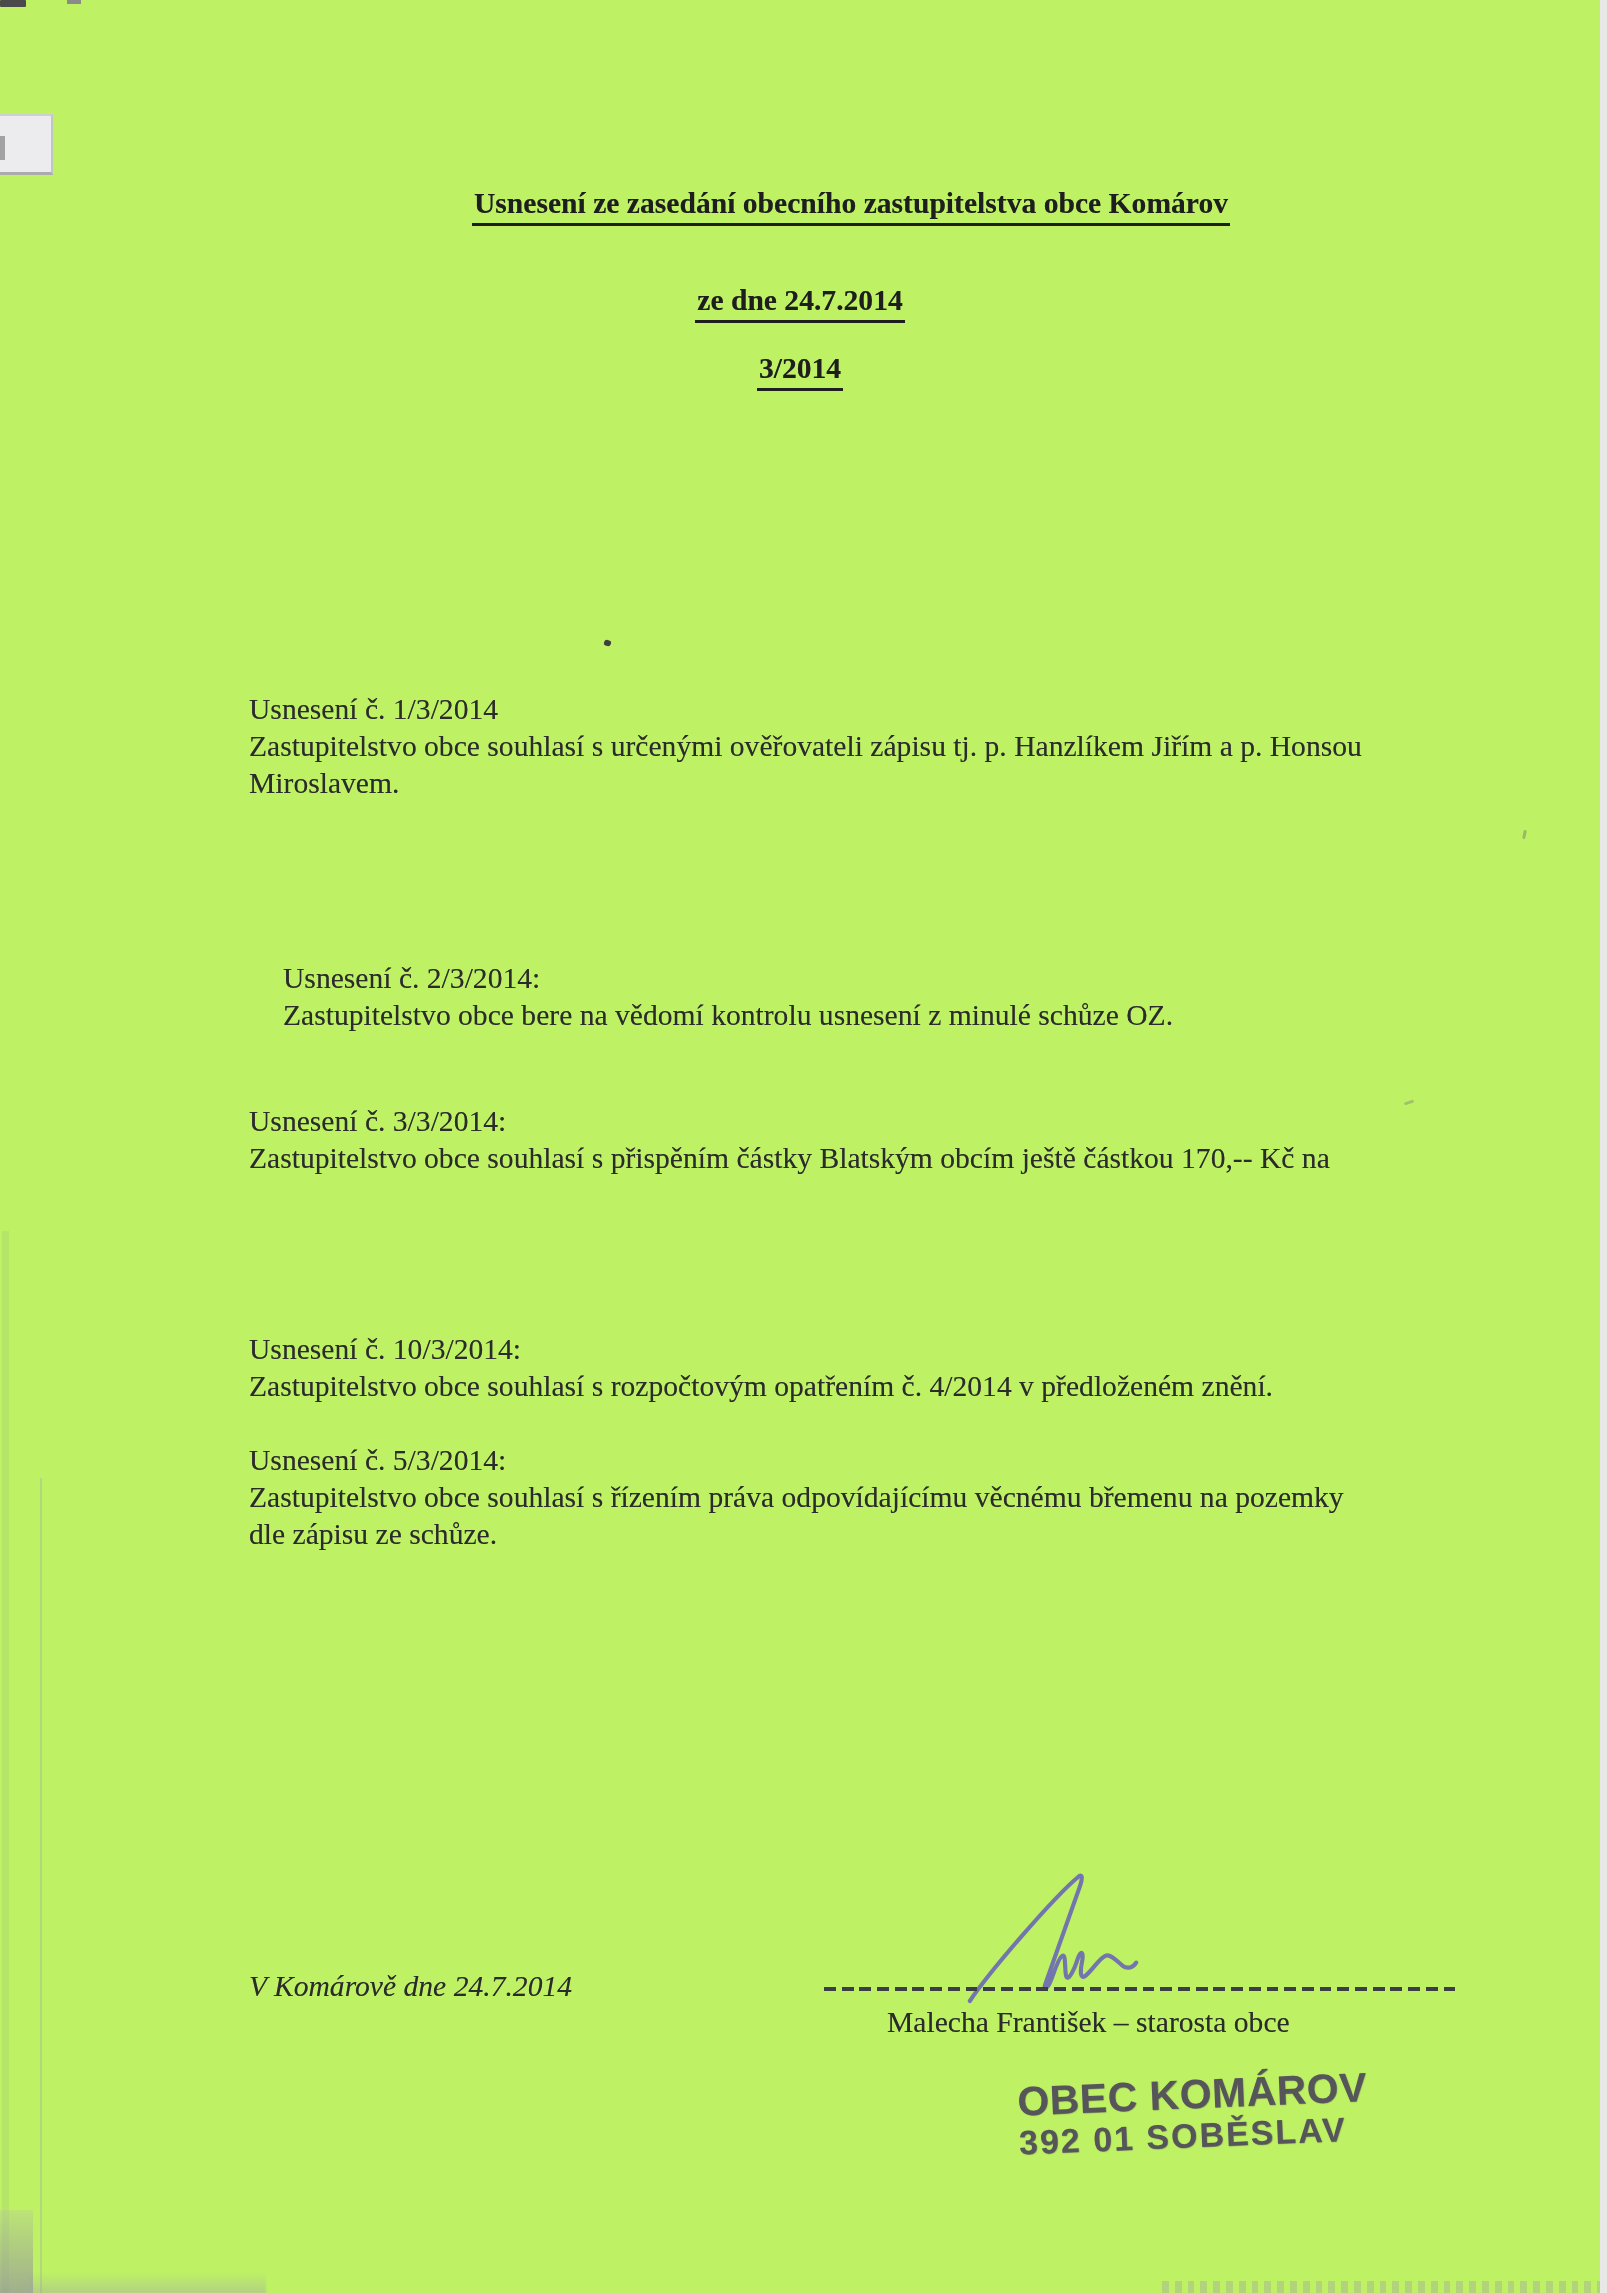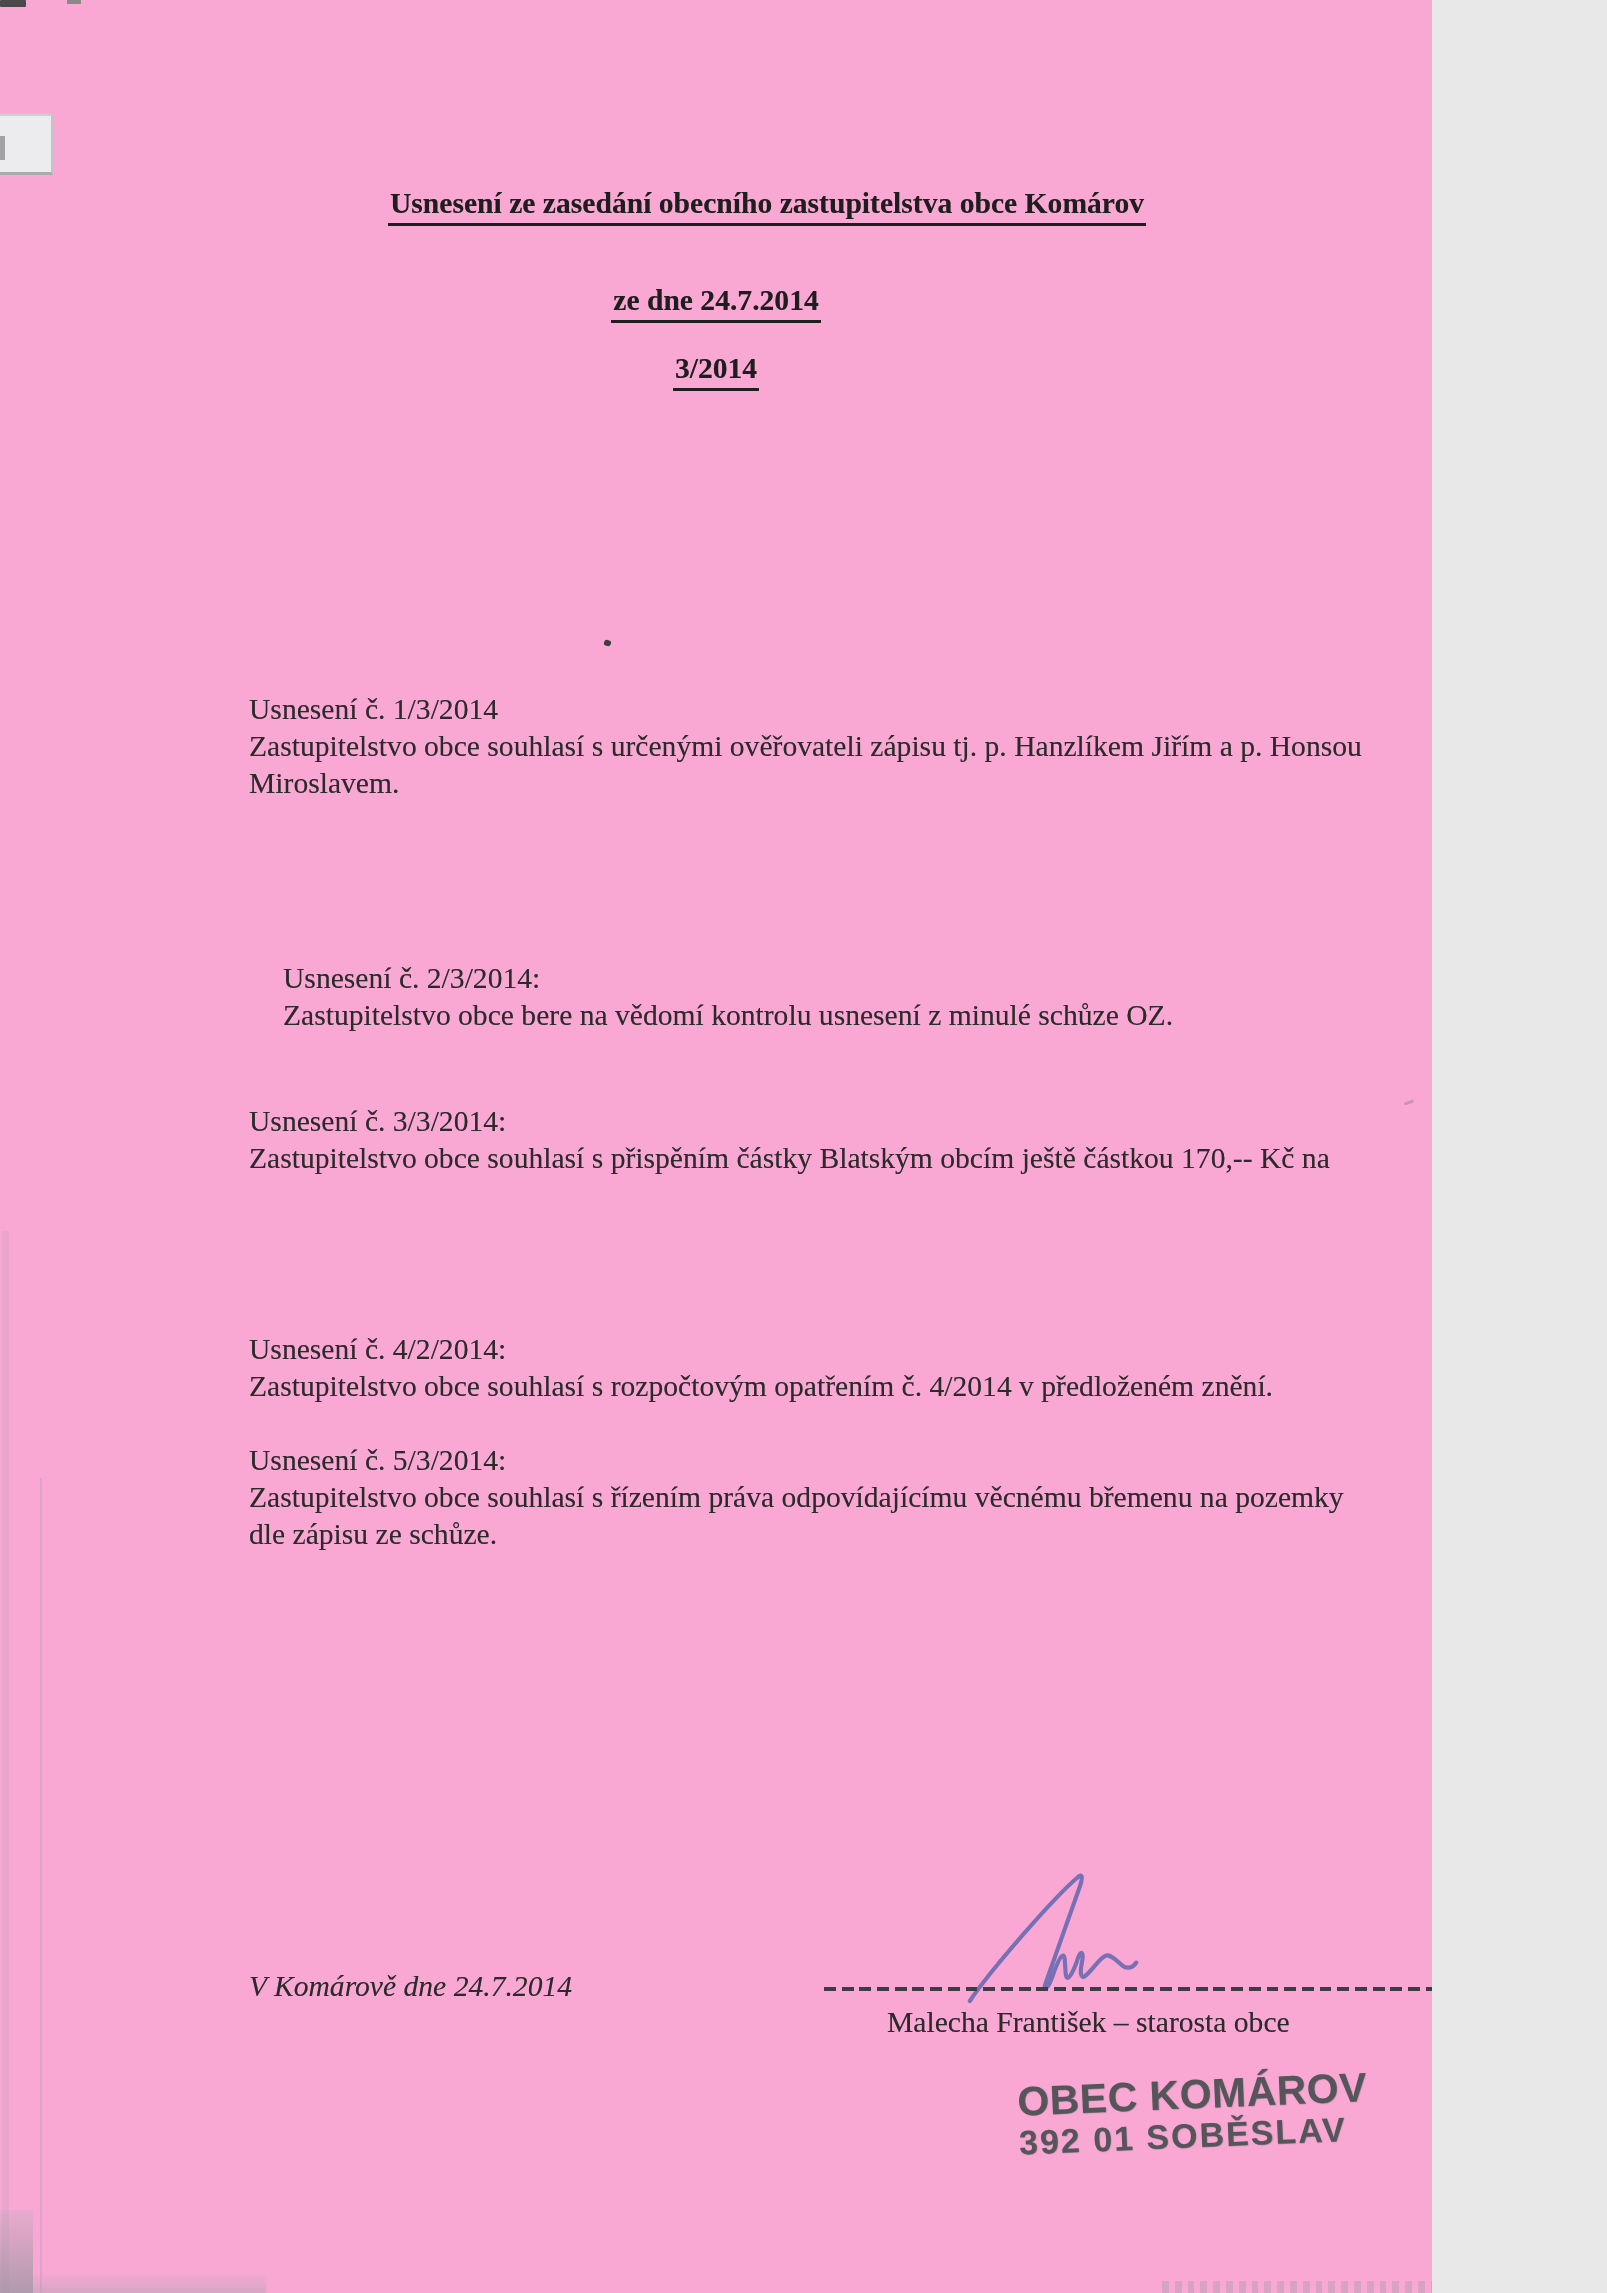--- a/index.html
+++ b/index.html
@@ -1,19 +1,19 @@
 <!DOCTYPE html>
 <html><head>
 <meta charset="utf-8">
 <style>
   html,body{margin:0;padding:0;background:#e8e8e8;}
   .page{
     position:relative;
-    width:1432px;height:2293px;
-    background:#f9a8d4;
+    width:1600px;height:2293px;
+    background:#bef264;
     overflow:hidden;
     font-family:"Liberation Serif", serif;
     color:#2b2b2b;
   }
   .h-line{position:absolute;left:0;width:100%;text-align:center;font-weight:bold;font-size:29.6px;color:#1e1e1e;}
   .h-line span{display:inline-block;border-bottom:3px solid #1e1e1e;padding:0 2px 3px 2px;white-space:nowrap;
     text-shadow:0 0 0.6px rgba(30,30,30,0.45);}
   .h-title{top:187px;padding-left:51px;}
   .h-date{top:284px;}
   .h-number{top:352px;padding-left:-9.9px;}
@@ -95,21 +95,21 @@
     <div class="line">Usnesení č. 2/3/2014:</div>
     <div class="line">Zastupitelstvo obce bere na vědomí kontrolu usnesení z minulé schůze OZ.</div>
   </div>
 
   <div class="section s3">
     <div class="line">Usnesení č. 3/3/2014:</div>
     <div class="line">Zastupitelstvo obce souhlasí s přispěním částky Blatským obcím ještě částkou 170,-- Kč na</div>
   </div>
 
   <div class="section s4">
-    <div class="line">Usnesení č. 4/2/2014:</div>
+    <div class="line">Usnesení č. 10/3/2014:</div>
     <div class="line">Zastupitelstvo obce souhlasí s rozpočtovým opatřením č. 4/2014 v předloženém znění.</div>
   </div>
 
   <div class="section s5">
     <div class="line">Usnesení č. 5/3/2014:</div>
     <div class="line">Zastupitelstvo obce souhlasí s řízením práva odpovídajícímu věcnému břemenu na pozemky</div>
     <div class="line">dle zápisu ze schůze.</div>
   </div>
 
   <div class="place-date">V Komárově dne 24.7.2014</div>

